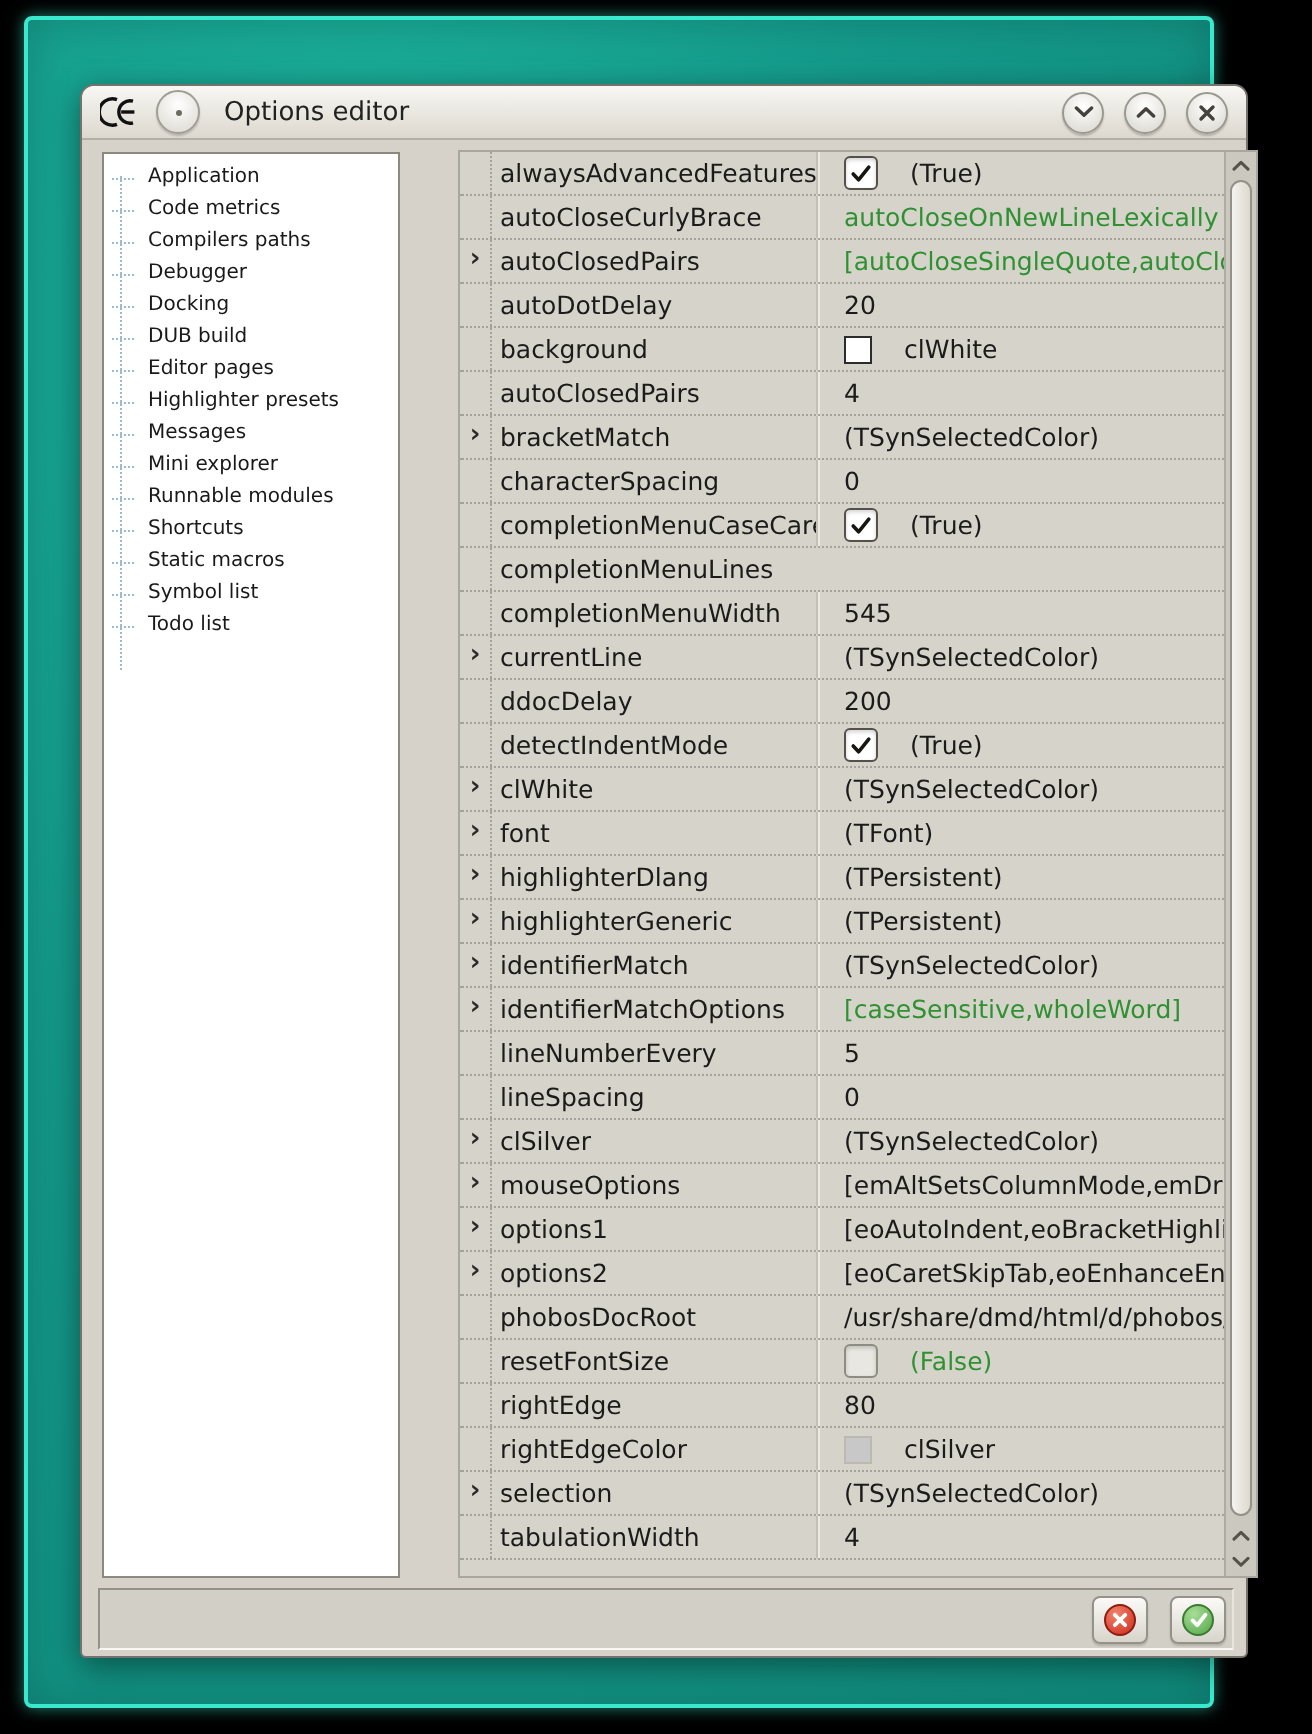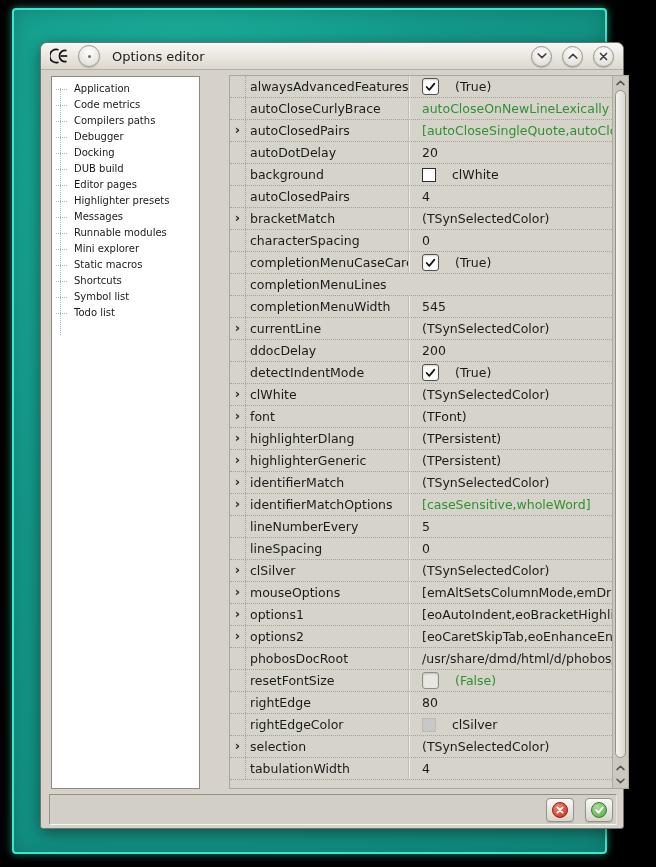--- a/index.html
+++ b/index.html
@@ -176,33 +176,33 @@
           <div class="tree-item">
             <span class="tick"></span>
             <span class="tlabel">Highlighter presets</span>
           </div>
           <div class="tree-item">
             <span class="tick"></span>
             <span class="tlabel">Messages</span>
           </div>
           <div class="tree-item">
             <span class="tick"></span>
+            <span class="tlabel">Mini explorer</span>
+          </div>
+          <div class="tree-item">
+            <span class="tick"></span>
             <span class="tlabel">Runnable modules</span>
           </div>
           <div class="tree-item">
             <span class="tick"></span>
-            <span class="tlabel">Mini explorer</span>
+            <span class="tlabel">Shortcuts</span>
           </div>
           <div class="tree-item">
             <span class="tick"></span>
             <span class="tlabel">Static macros</span>
-          </div>
-          <div class="tree-item">
-            <span class="tick"></span>
-            <span class="tlabel">Shortcuts</span>
           </div>
           <div class="tree-item">
             <span class="tick"></span>
             <span class="tlabel">Symbol list</span>
           </div>
           <div class="tree-item">
             <span class="tick"></span>
             <span class="tlabel">Todo list</span>
           </div>
         </div>

